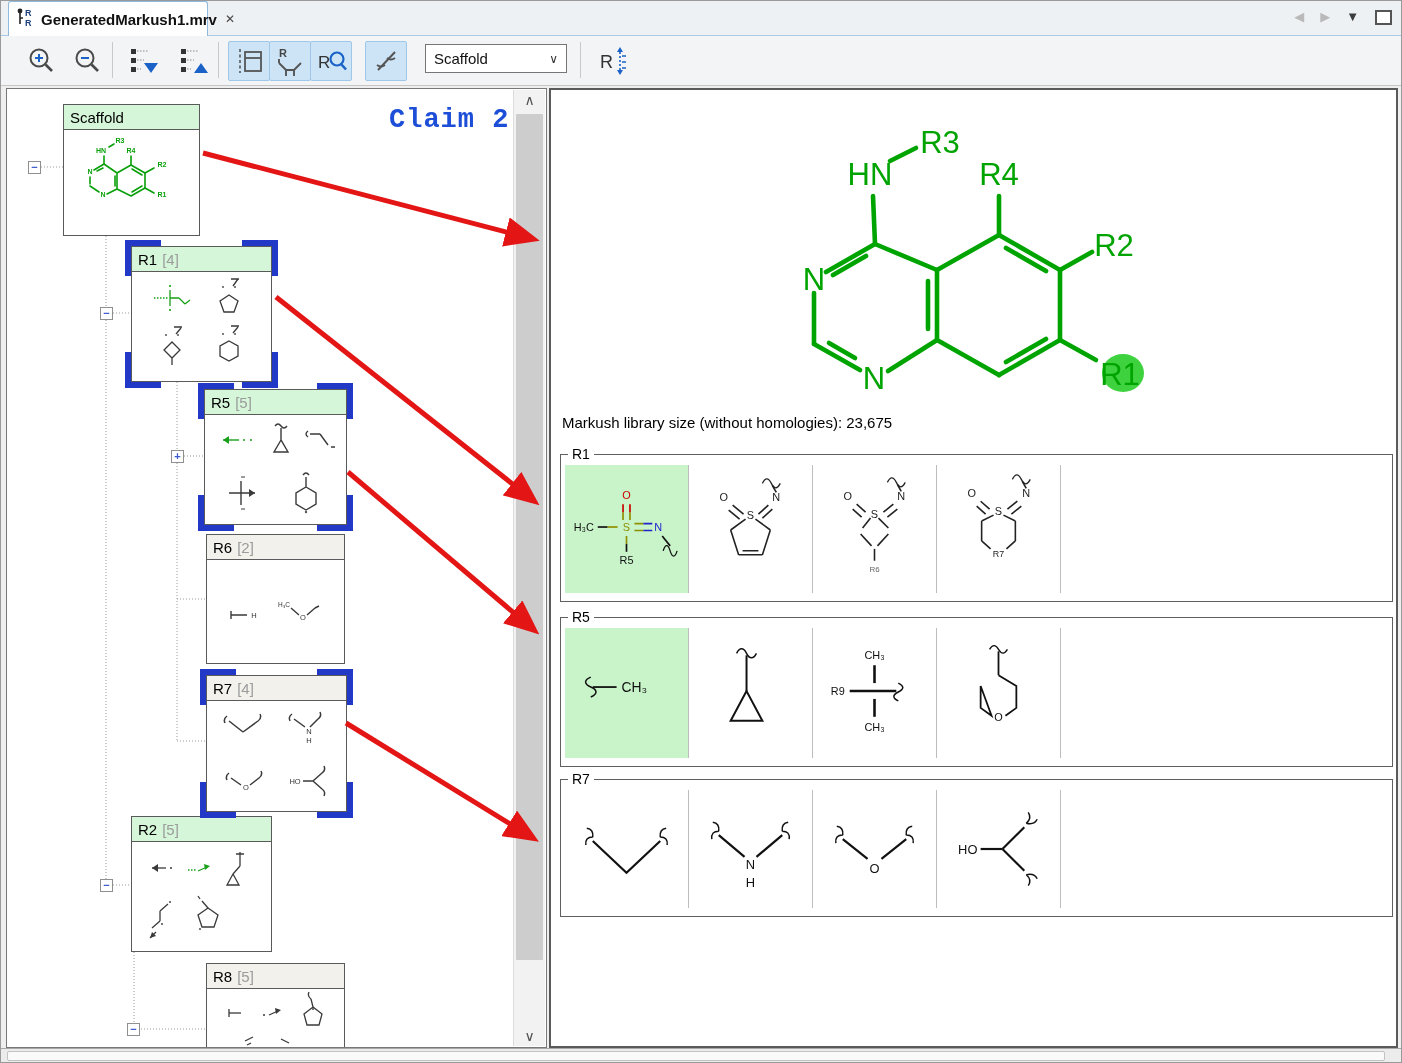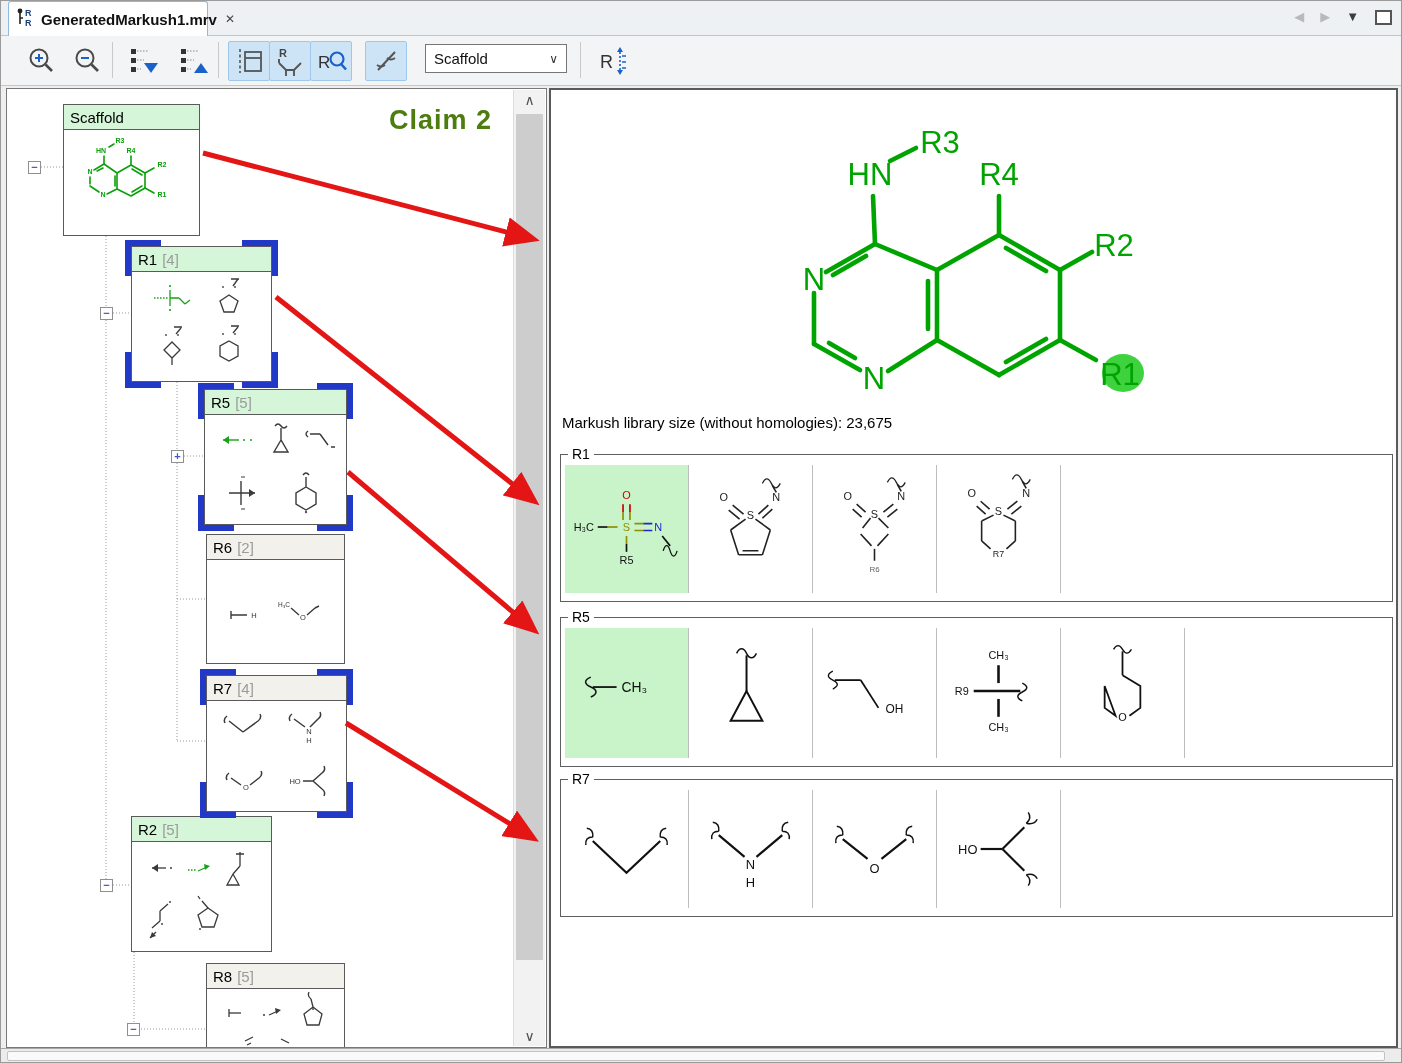--- a/index.html
+++ b/index.html
@@ -27,21 +27,21 @@
   .tbtn.active{background:#cde4f7;border:1px solid #9ec7ea;}
   .tsep{position:absolute;top:6px;width:1px;height:36px;background:#c9c9c9;}
   .combo{position:absolute;left:425px;top:8px;width:142px;height:29px;background:#fff;border:1px solid #767676;box-sizing:border-box;display:flex;align-items:center;padding:0 8px;font-size:15px;color:#111;}
   .combo .chev{margin-left:auto;font-size:12px;color:#333;}
   
   .left-panel{position:absolute;left:6px;top:88px;width:541px;height:960px;background:#fff;border:1px solid #787878;box-sizing:border-box;z-index:1;}
   .right-panel{position:absolute;left:549px;top:88px;width:849px;height:960px;background:#fff;border:2px solid #5a5a5a;box-sizing:border-box;z-index:1;}
   .hscroll{position:absolute;left:0px;top:1048px;width:1402px;height:15px;background:#ececec;border-top:1px solid #a8a8a8;box-sizing:border-box;z-index:2;}
   .hthumb{position:absolute;left:7px;top:2px;width:1378px;height:10px;background:#fafafa;border:1px solid #c2c2c2;border-radius:2px;box-sizing:border-box;}
   
-  .watermark{position:absolute;left:382px;top:16px;font-size:27px;font-weight:bold;color:#4d7c0f;letter-spacing:1px;}
+  .watermark{position:absolute;left:382px;top:16px;font-size:27px;font-weight:bold;color:#1d4ed8;letter-spacing:1px;font-family:Liberation Mono, monospace;}
   .tnode{position:absolute;border:1px solid #5a5a5a;background:#fff;box-sizing:border-box;}
   .tnode .hdr{height:25px;border-bottom:1px solid #5a5a5a;box-sizing:border-box;display:flex;align-items:center;gap:5px;padding:0 6px;font-size:15px;}
   .hdr-name{color:#000;font-weight:500;}
   .hdr-count{color:#9b9b9b;}
   .hdr.green{background:#d6f6d9;}
   .hdr.gray{background:#f2f1ec;}
   .thumb{position:absolute;left:0;top:25px;right:0;bottom:0;overflow:hidden;}
   
   .brk{position:absolute;width:30px;height:30px;z-index:3;}
   .brk.tl{border-top:6px solid #2239c8;border-left:6px solid #2239c8;}
@@ -527,30 +527,20 @@
         <svg width="124" height="112" viewBox="0 0 124 112">
           <g stroke="#111" stroke-width="2" fill="none">
             <path d="M48,16 c3,-6 7,-6 10,0 c3,6 7,6 10,0" stroke-width="1.5"></path>
             <path d="M58,18 V54"></path>
             <path d="M58,54 L42,84 H74 Z"></path>
           </g>
         </svg>
       </div>
       <div class="opt">
         <svg width="124" height="112" viewBox="0 0 124 112">
-          <g stroke="#111" stroke-width="1.8" fill="none">
-            <path d="M20,34 c-6,3 -6,6 0,9 c6,3 6,6 0,9" stroke-width="1.4"></path>
-            <path d="M22,43 H48"></path>
-            <path d="M48,43 L66,71"></path>
-          </g>
-          <text x="82" y="76" font-size="12" fill="#111" text-anchor="middle">OH</text>
-        </svg>
-      </div>
-      <div class="opt">
-        <svg width="124" height="112" viewBox="0 0 124 112">
           <g stroke="#111" stroke-width="2.6" fill="none">
             <path d="M37,54 H84"></path>
             <path d="M62,46 V28"></path>
             <path d="M62,62 V80"></path>
             <path d="M86,46 c6,3 6,6 0,9 c-6,3 -6,6 0,9" stroke-width="1.5"></path>
           </g>
           <g font-size="11" fill="#111" text-anchor="middle">
             <text x="25" y="58">R9</text>
             <text x="62" y="22">CH₃</text>
             <text x="62" y="94">CH₃</text>

